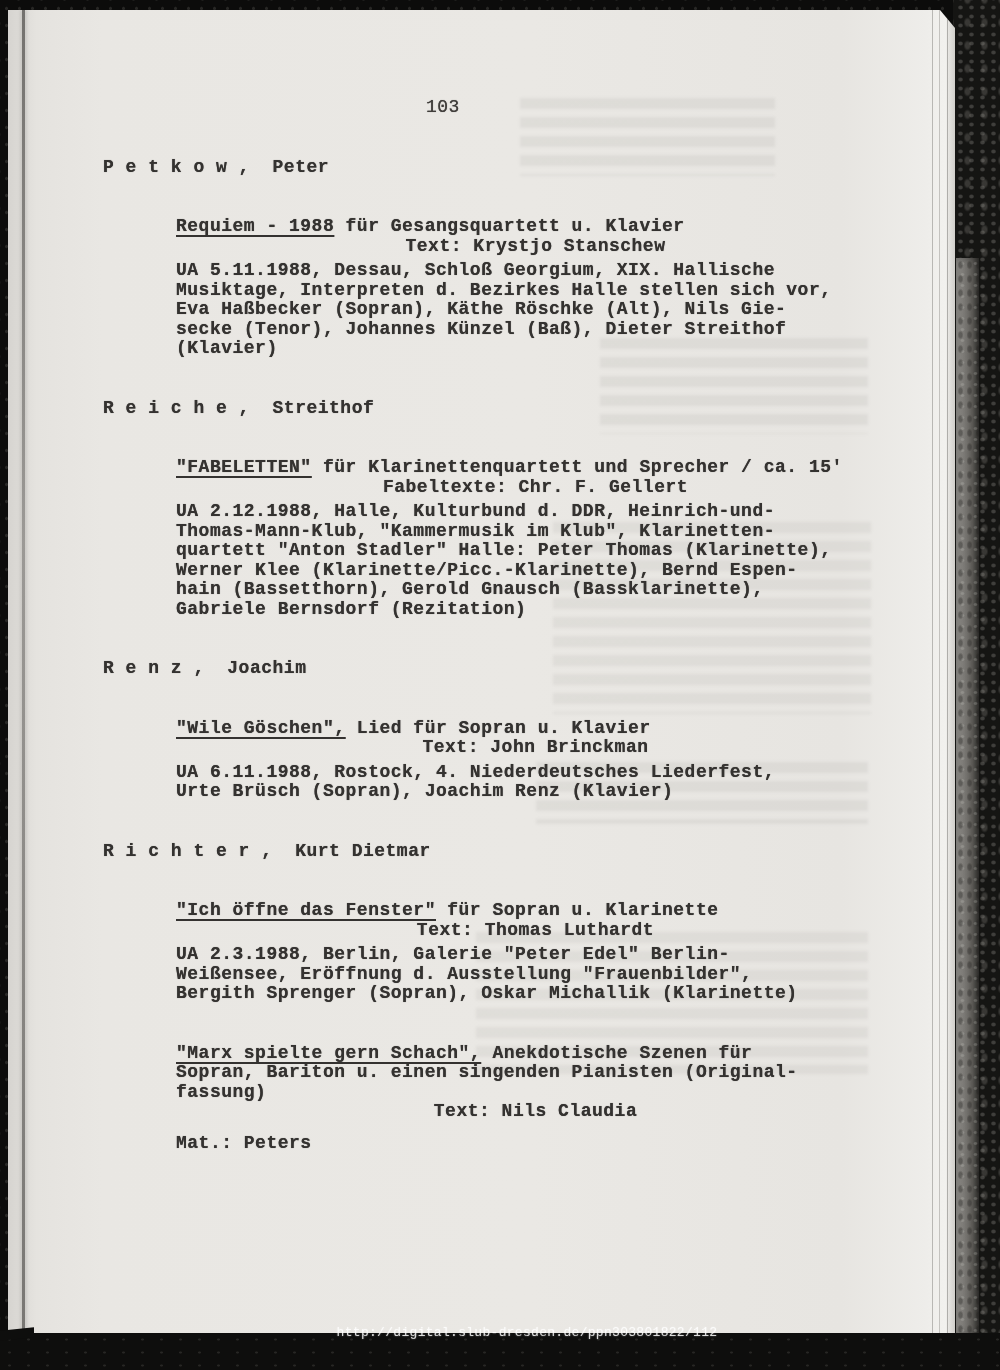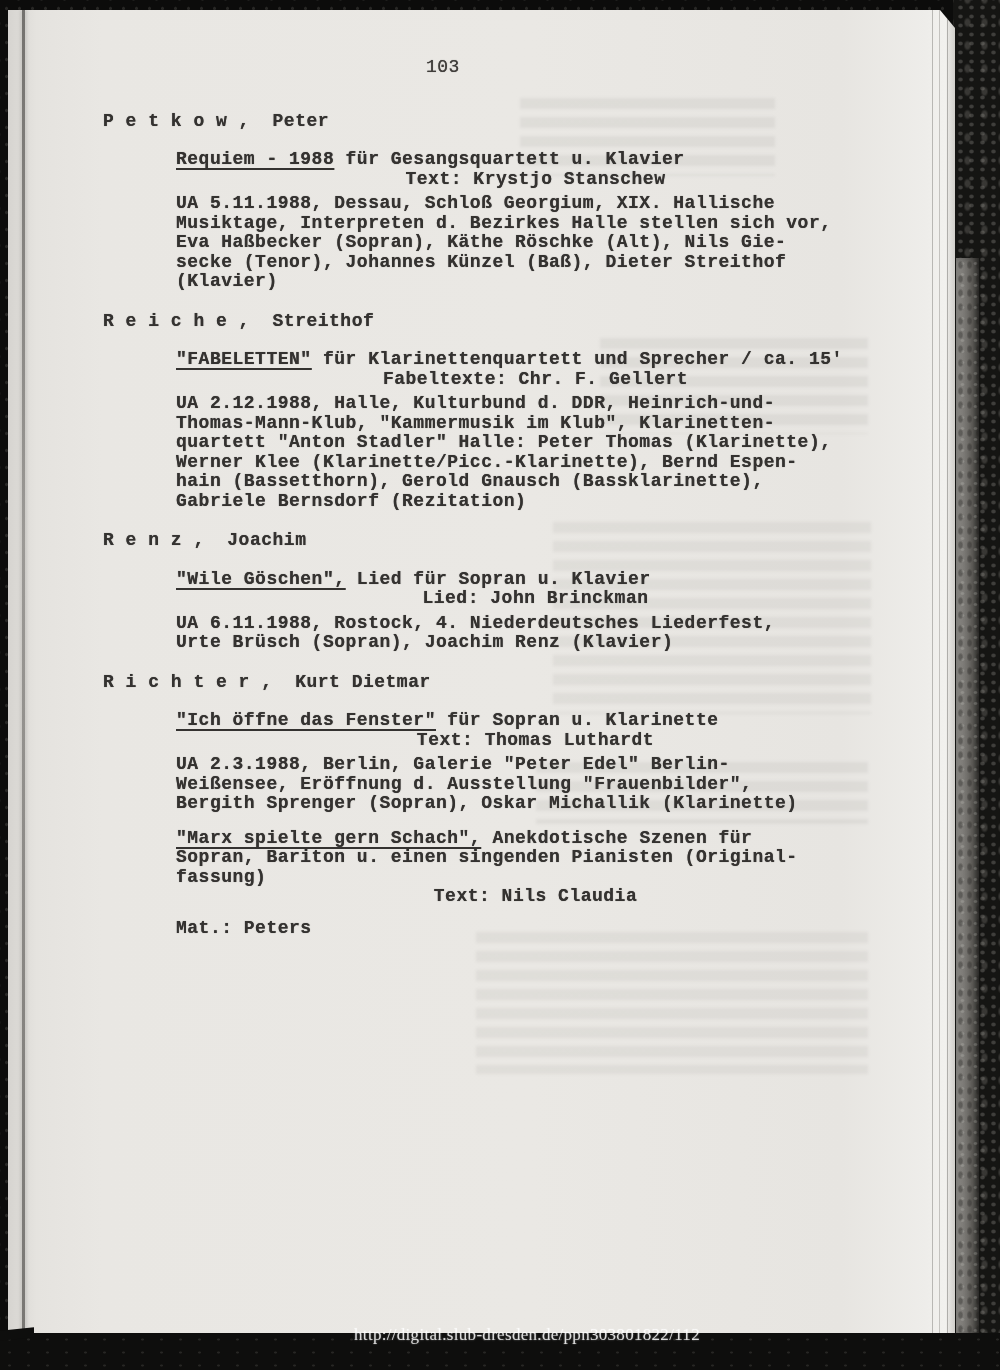--- a/index.html
+++ b/index.html
@@ -68,21 +68,21 @@
   .g1{left:512px;top:88px;width:255px;height:78px;}
   .g2{left:592px;top:328px;width:268px;height:96px;}
   .g3{left:545px;top:512px;width:318px;height:192px;opacity:.5;}
   .g4{left:528px;top:752px;width:332px;height:62px;}
   .g5{left:468px;top:922px;width:392px;height:142px;opacity:.5;}
   
   .typew{
     white-space:pre-wrap;
     font-family:"Liberation Mono","DejaVu Sans Mono",monospace;
     font-size:18px;line-height:19.5px;letter-spacing:0.5px;
-    color:#343230;text-shadow:0 0 0.7px rgba(46,44,42,0.85);
+    color:#343230;text-shadow:0 0 0.7px rgba(46,44,42,0.85);margin-top:40px;
   }
   .content{position:relative;padding:48px 60px 0 95px;}
   .pageno{margin-left:323px;color:#403e3b;}
   .entries{margin-top:34px;font-weight:bold;}
   .entry{margin-top:20px;}
   .entry:first-child{margin-top:0;}
   .work{margin-left:73px;margin-top:19px;}
   .work + .work{margin-top:15px;}
   .u{
     text-decoration-line:underline;
@@ -99,22 +99,22 @@
     background-image:radial-gradient(rgba(96,94,90,0.3) 1px, transparent 2px);
     background-size:19px 13px;
   }
   .bottom-band::before{
     content:"";position:absolute;left:0;top:-4px;width:34px;height:10px;
     background:#0e0e0d;transform:skewY(-6deg);
   }
   
   .url{
     position:absolute;left:527px;top:1325px;transform:translateX(-50%);z-index:5;
-    font-family:Liberation Serif, serif;
-    font-size:17px;letter-spacing:0.3px;
+    font-family:Liberation Mono, monospace;
+    font-size:13px;letter-spacing:0.3px;
     color:rgba(255,255,255,0.82);
     text-shadow:0 0 2px rgba(255,255,255,0.45);
     filter:blur(0.3px);
     white-space:nowrap;
   }
 </style>
 </head>
 <body>
 
 <div class="right-cover"></div>
@@ -159,21 +159,21 @@
 Werner Klee (Klarinette/Picc.-Klarinette), Bernd Espen-
 hain (Bassetthorn), Gerold Gnausch (Bassklarinette),
 Gabriele Bernsdorf (Rezitation)</div>
         </div>
       </section>
 
       <section class="entry">
         <div class="composer typew">R e n z ,  Joachim</div>
         <div class="work">
           <div class="title-line typew"><span class="u">"Wile Göschen",</span><span> Lied für Sopran u. Klavier</span></div>
-          <div class="credit typew">Lied: John Brinckman</div>
+          <div class="credit typew">Text: John Brinckman</div>
           <div class="premiere typew">UA 6.11.1988, Rostock, 4. Niederdeutsches Liederfest,
 Urte Brüsch (Sopran), Joachim Renz (Klavier)</div>
         </div>
       </section>
 
       <section class="entry">
         <div class="composer typew">R i c h t e r ,  Kurt Dietmar</div>
         <div class="work">
           <div class="title-line typew"><span class="u">"Ich öffne das Fenster"</span><span> für Sopran u. Klarinette</span></div>
           <div class="credit typew">Text: Thomas Luthardt</div>

